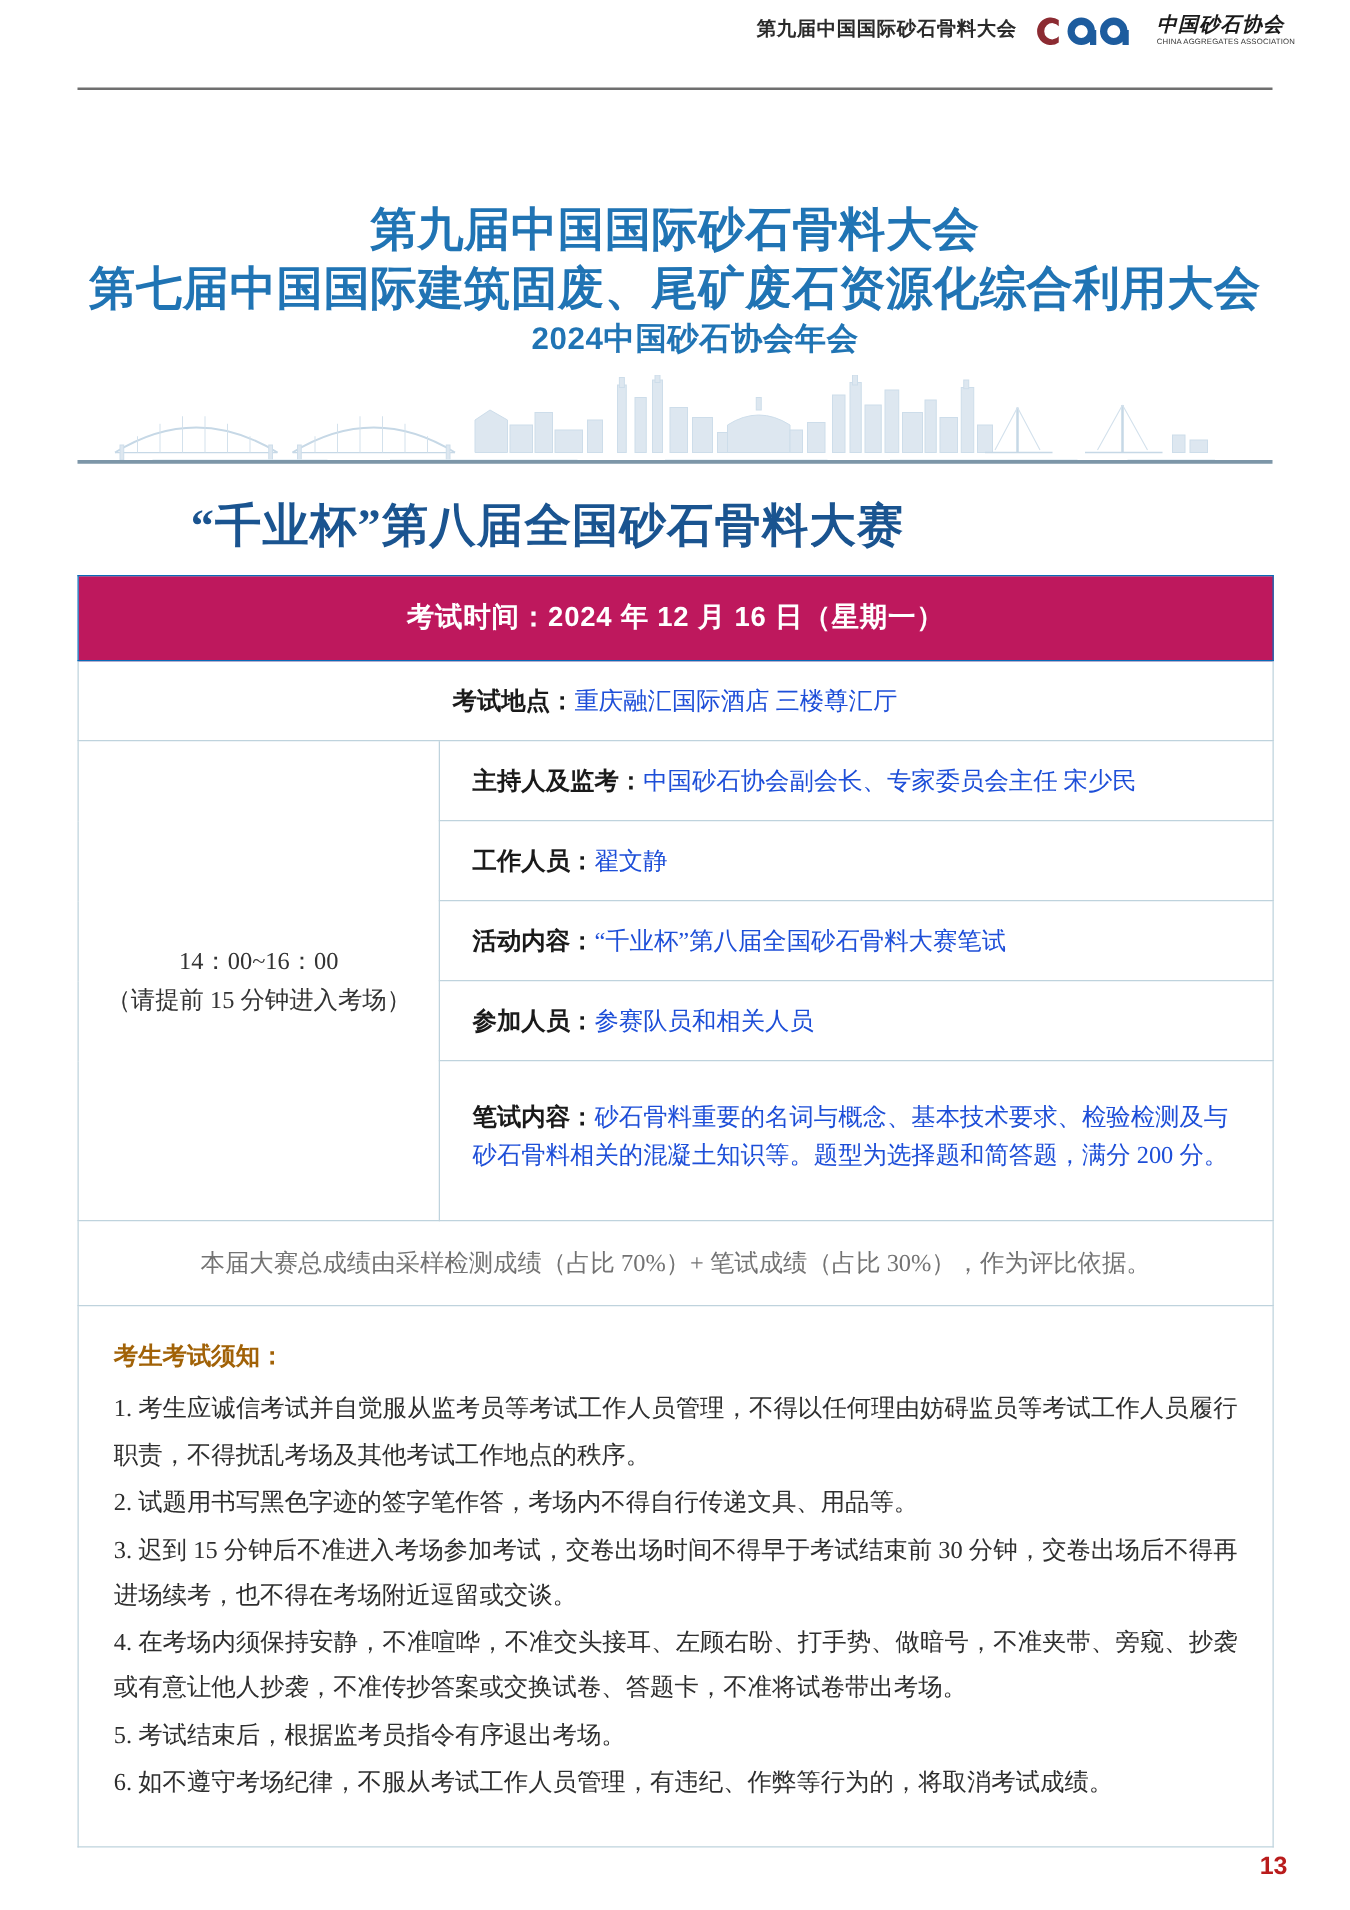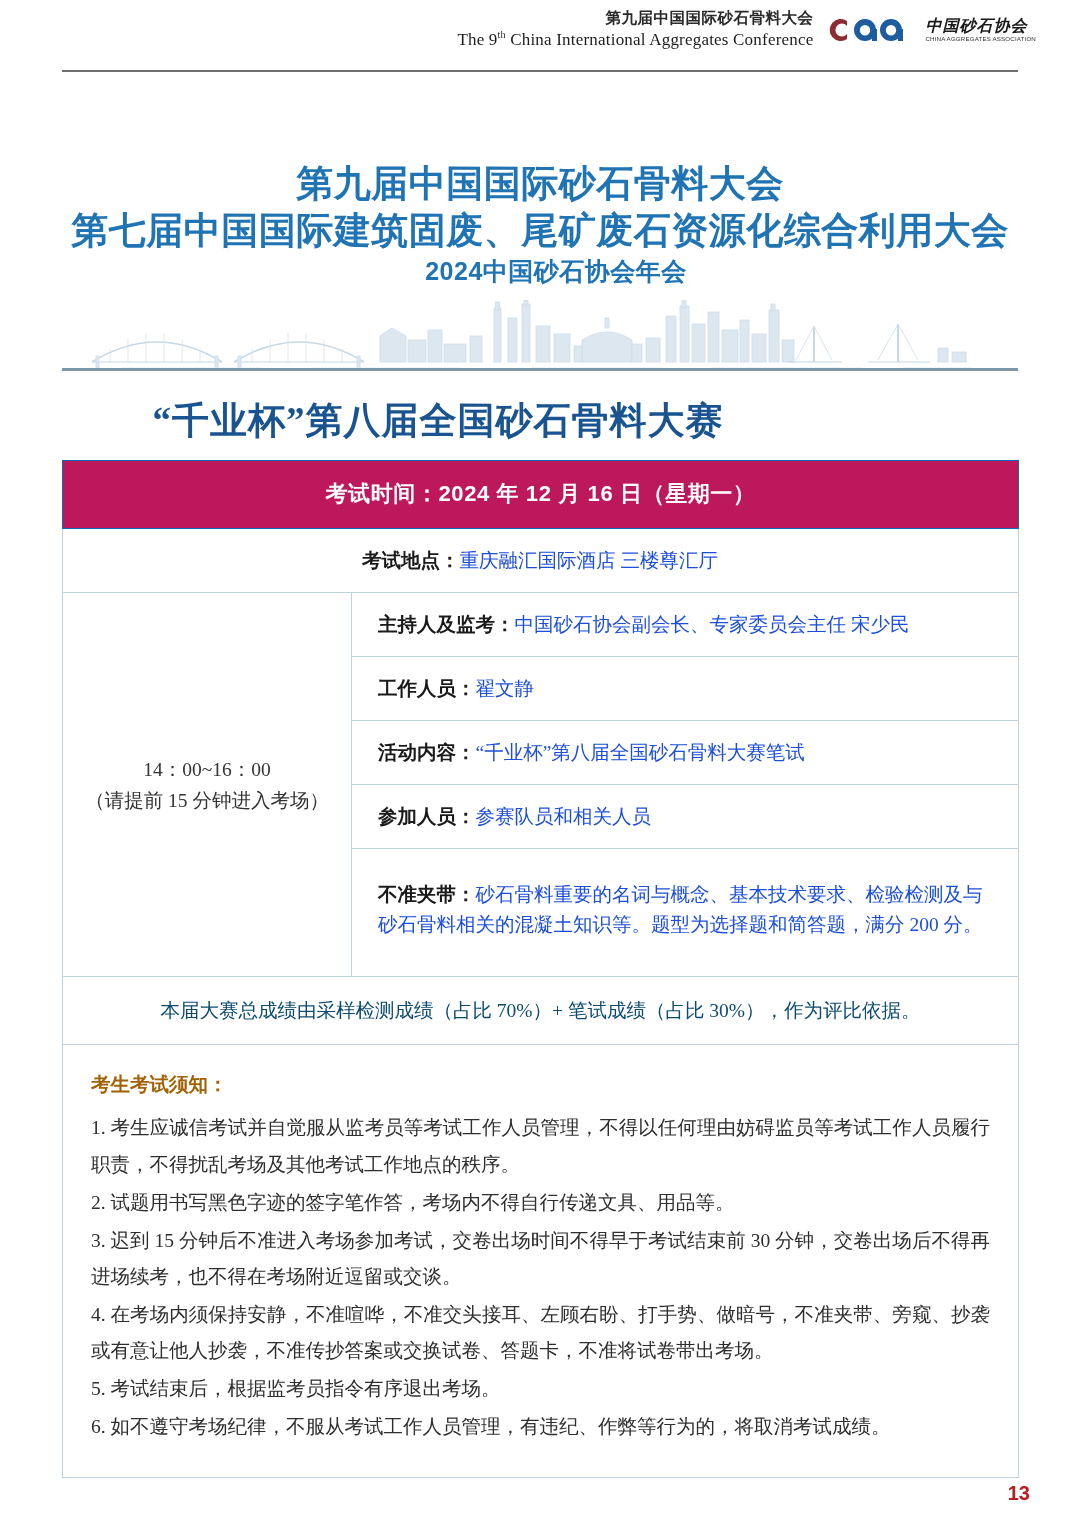--- a/index.html
+++ b/index.html
@@ -188,21 +188,21 @@
     color: #333;
     line-height: 1.6;
     padding: 8px 10px;
   }
 
   .summary-cell {
     text-align: center;
     padding: 20px 20px;
     font-family: "Liberation Serif", "DejaVu Serif", serif;
     font-size: 19.5px;
-    color: #0c4a6e;
+    color: #737373;
   }
 
   .notes-cell {
     padding: 26px 28px 30px 28px;
   }
   .notes-title {
     font-family: "Liberation Sans", sans-serif;
     font-weight: bold;
     font-size: 19.5px;
     color: #a16207;
@@ -228,21 +228,20 @@
     color: #b91c1c;
   }
 </style>
 </head>
 <body>
 
 <div class="page-header">
   <div class="hdr-inner">
     <div class="hdr-text">
       <div class="hdr-cn">第九届中国国际砂石骨料大会</div>
-      <div class="hdr-en"><span>The 9</span><sup>th</sup><span> China International Aggregates Conference</span></div>
     </div>
 
     <div class="caa-logo">
       <svg class="caa-mark" width="96" height="30" viewBox="0 0 96 30">
         <path d="M22 6 A11 11 0 1 0 22 24 L22 19 A6.5 6.5 0 1 1 22 11 Z" fill="#8c2b32"></path>
         <path d="M40 4 A11 11 0 1 0 40 26 A11 11 0 1 0 40 4 Z M40 10 A5.2 5.2 0 1 1 40 20.4 A5.2 5.2 0 1 1 40 10 Z" fill="#1d5c9e"></path>
         <rect x="47" y="14" width="5" height="12" fill="#1d5c9e"></rect>
         <path d="M66 4 A11 11 0 1 0 66 26 A11 11 0 1 0 66 4 Z M66 10 A5.2 5.2 0 1 1 66 20.4 A5.2 5.2 0 1 1 66 10 Z" fill="#1d5c9e"></path>
         <rect x="73" y="14" width="5" height="12" fill="#1d5c9e"></rect>
       </svg>
@@ -370,21 +369,21 @@
     </tr>
 
     <tr>
       <td class="cell-pad">
         <span class="lbl">参加人员：</span><span class="val">参赛队员和相关人员</span>
       </td>
     </tr>
 
     <tr>
       <td class="cell-pad line-txt" style="padding-top:30px; padding-bottom:36px;">
-        <span class="lbl">不准夹带：</span><span class="val">砂石骨料重要的名词与概念、基本技术要求、检验检测及与砂石骨料相关的混凝土知识等。题型为选择题和简答题，满分 200 分。</span>
+        <span class="lbl">笔试内容：</span><span class="val">砂石骨料重要的名词与概念、基本技术要求、检验检测及与砂石骨料相关的混凝土知识等。题型为选择题和简答题，满分 200 分。</span>
       </td>
     </tr>
 
     <tr>
       <td colspan="2" class="summary-cell">本届大赛总成绩由采样检测成绩（占比 70%）+ 笔试成绩（占比 30%），作为评比依据。</td>
     </tr>
 
     <tr>
       <td colspan="2" class="notes-cell">
         <div class="notes-title">考生考试须知：</div>

